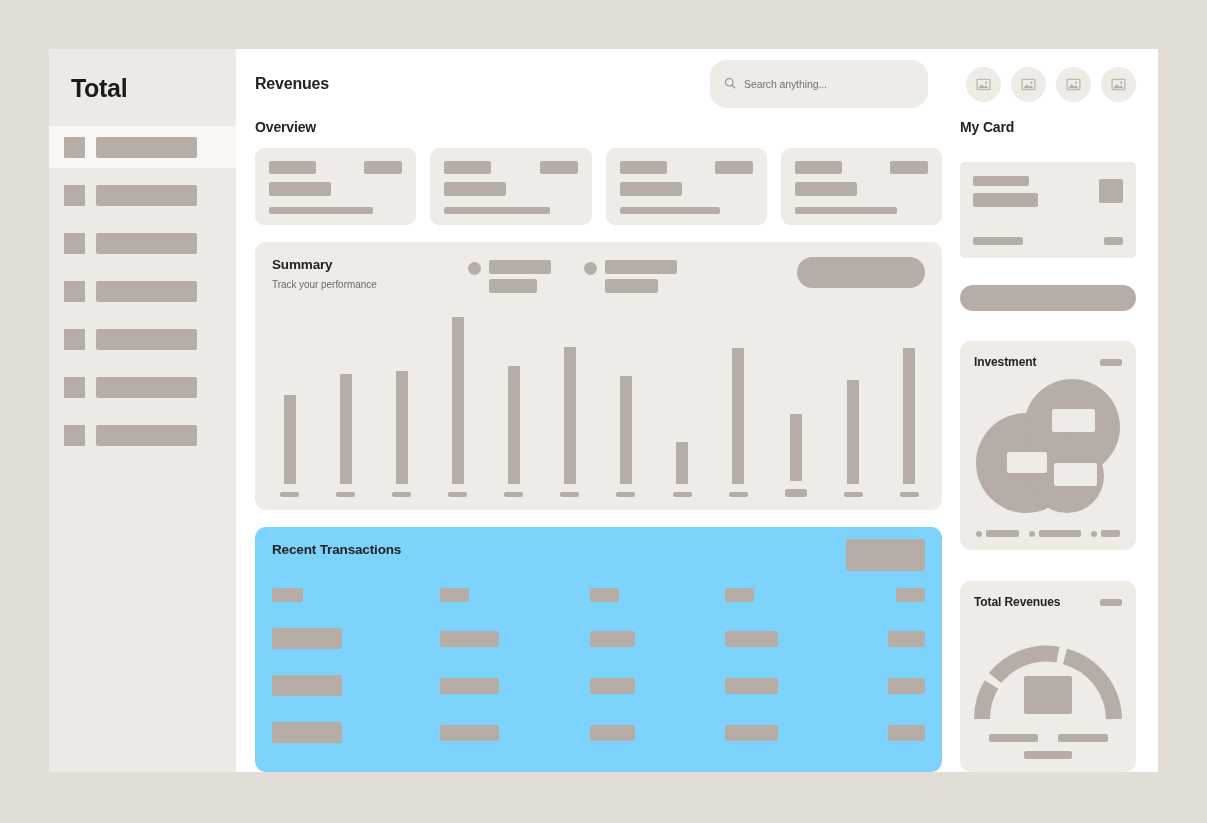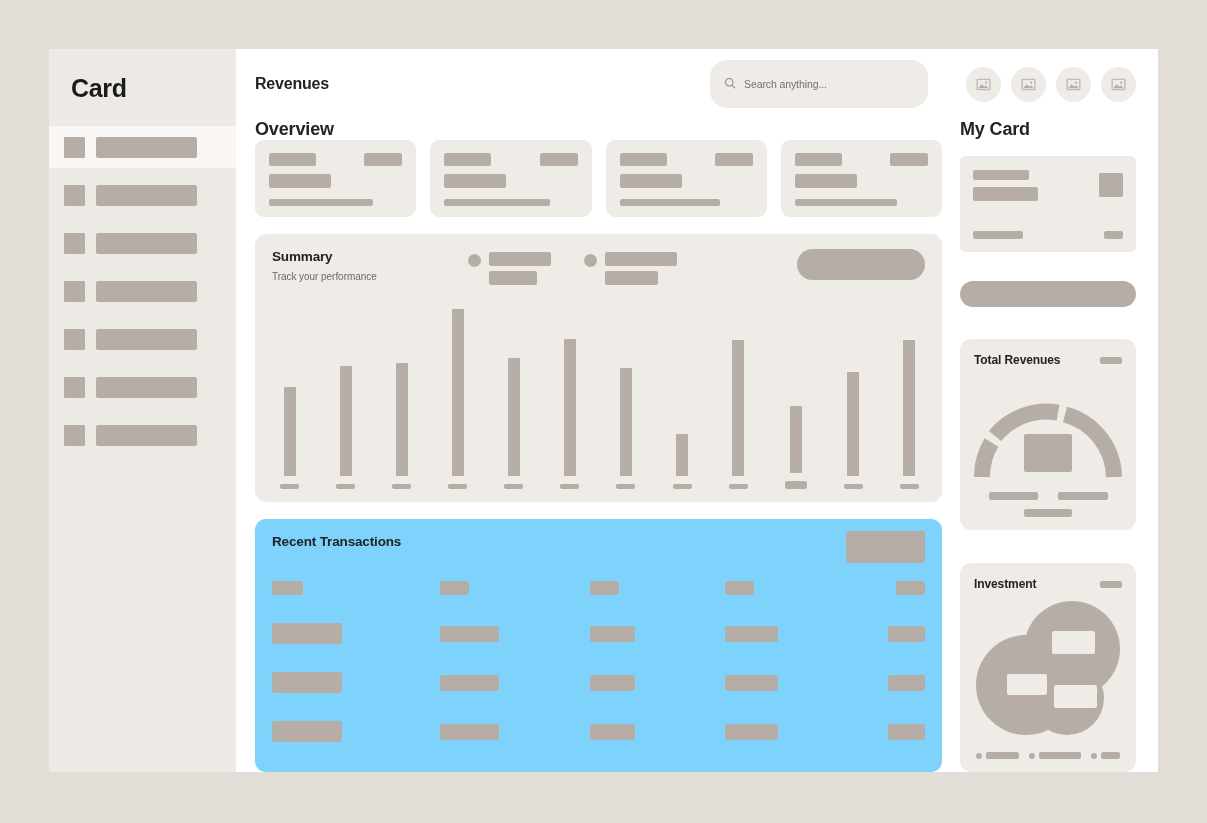--- a/index.html
+++ b/index.html
@@ -113,24 +113,25 @@
   .content {
     flex: 1;
     display: flex;
     gap: 18px;
     padding: 0 22px 0 19px;
   }
   .col-centre { flex: 1; display: flex; flex-direction: column; }
   .col-right  { width: 176px; flex: 0 0 176px; display: flex; flex-direction: column; justify-content: space-between; }
 
   .section-title {
-    font-size: 18px;
+    font-size: 14px;
     font-weight: 600;
     color: #232323;
     letter-spacing: -0.15px;
+    margin-bottom: 13px;
   }
 
   
   .overview-row { display: flex; gap: 14px; }
   .ov-card {
     flex: 1;
     height: 77px;
     background: #efebe6;
     border-radius: 9px;
     padding: 13px 14px;
@@ -293,21 +294,21 @@
   .bl-item { display: flex; align-items: center; gap: 4px; }
   .bl-dot { width: 6px; height: 6px; border-radius: 50%; background: #b6aea6; }
   .bl-bar { height: 7px; }
 </style>
 </head>
 <body>
 
 <div class="app-window">
 
   <aside class="sidebar">
-    <div class="logo">Card</div>
+    <div class="logo">Total</div>
     <nav class="nav-list">
       <div class="nav-item active">
         <span class="nav-icon"></span>
         <span class="nav-bar ph" style="width:101px"></span>
       </div>
       <div class="nav-item">
         <span class="nav-icon"></span>
         <span class="nav-bar ph" style="width:101px"></span>
       </div>
       <div class="nav-item">
@@ -590,47 +591,20 @@
           <div class="ph mc-line2"></div>
           <div class="ph mc-chip"></div>
           <div class="ph mc-bot"></div>
           <div class="ph mc-bot2"></div>
         </div>
 
         <div class="mycard-btn"></div>
 
         <section class="rail-card">
           <div class="rail-head">
-            <span class="rail-title">Total Revenues</span>
-            <span class="ph rail-pill"></span>
-          </div>
-
-          <div class="gauge-wrap">
-            <svg width="148" height="103" viewBox="0 0 148 103">
-
-              <path d="M8 96 A66 66 0 0 1 17.5 61.5" fill="none" stroke="#b6aea6" stroke-width="16" stroke-linecap="butt"></path>
-
-              <path d="M21 55 A66 66 0 0 1 84 31.6" fill="none" stroke="#b6aea6" stroke-width="16" stroke-linecap="butt"></path>
-
-              <path d="M91 33.5 A66 66 0 0 1 140 96" fill="none" stroke="#b6aea6" stroke-width="16" stroke-linecap="butt"></path>
-            </svg>
-            <div class="ph gauge-center"></div>
-          </div>
-
-          <div class="gauge-bars">
-            <div class="gauge-row">
-              <span class="ph gb1"></span>
-              <span class="ph gb2"></span>
-            </div>
-            <div class="ph gb3"></div>
-          </div>
-        </section>
-
-        <section class="rail-card">
-          <div class="rail-head">
             <span class="rail-title">Investment</span>
             <span class="ph rail-pill"></span>
           </div>
 
           <div class="bubble-wrap">
             <span class="bubble bub-a"></span>
             <span class="bubble bub-b"></span>
             <span class="bubble bub-c"></span>
             <span class="bub-label bl-2"></span>
             <span class="bub-label bl-1"></span>
@@ -646,16 +620,43 @@
               <span class="bl-dot"></span>
               <span class="ph bl-bar" style="width:42px"></span>
             </span>
             <span class="bl-item">
               <span class="bl-dot"></span>
               <span class="ph bl-bar" style="width:19px"></span>
             </span>
           </div>
         </section>
 
+        <section class="rail-card">
+          <div class="rail-head">
+            <span class="rail-title">Total Revenues</span>
+            <span class="ph rail-pill"></span>
+          </div>
+
+          <div class="gauge-wrap">
+            <svg width="148" height="103" viewBox="0 0 148 103">
+
+              <path d="M8 96 A66 66 0 0 1 17.5 61.5" fill="none" stroke="#b6aea6" stroke-width="16" stroke-linecap="butt"></path>
+
+              <path d="M21 55 A66 66 0 0 1 84 31.6" fill="none" stroke="#b6aea6" stroke-width="16" stroke-linecap="butt"></path>
+
+              <path d="M91 33.5 A66 66 0 0 1 140 96" fill="none" stroke="#b6aea6" stroke-width="16" stroke-linecap="butt"></path>
+            </svg>
+            <div class="ph gauge-center"></div>
+          </div>
+
+          <div class="gauge-bars">
+            <div class="gauge-row">
+              <span class="ph gb1"></span>
+              <span class="ph gb2"></span>
+            </div>
+            <div class="ph gb3"></div>
+          </div>
+        </section>
+
       </div>
     </div>
   </div>
 </div>
 
 </body></html>

